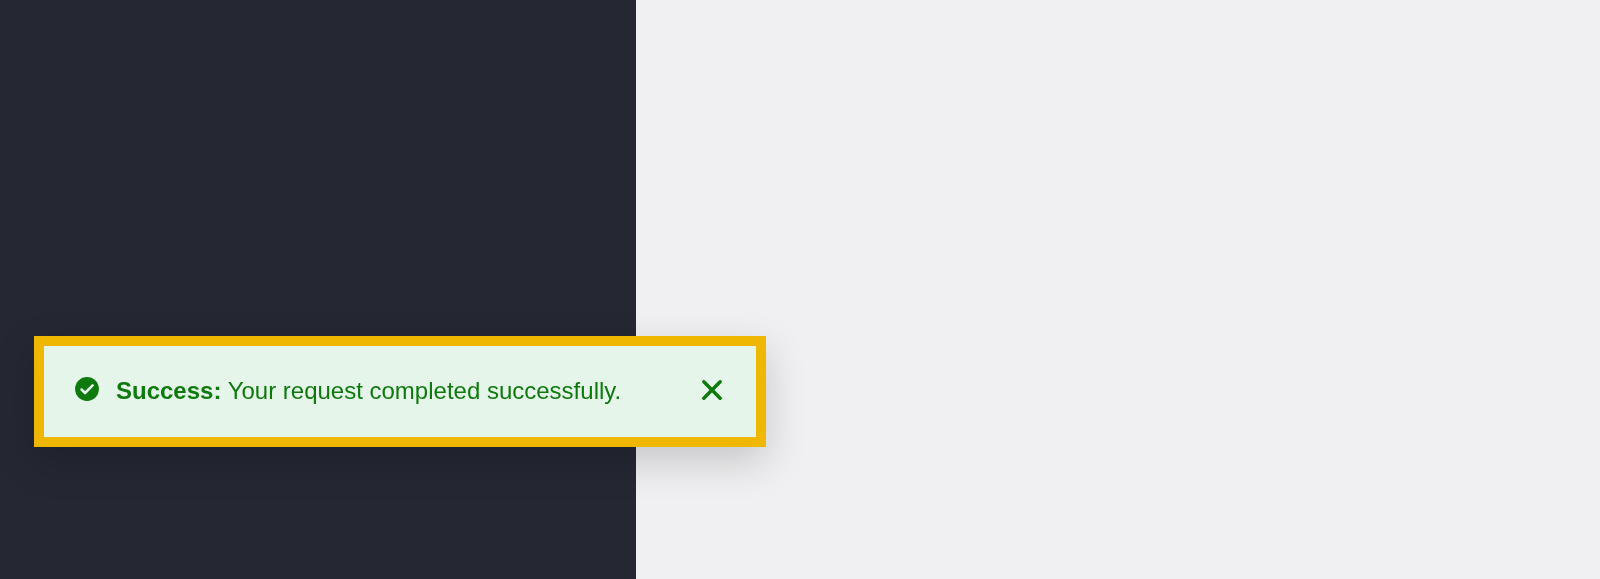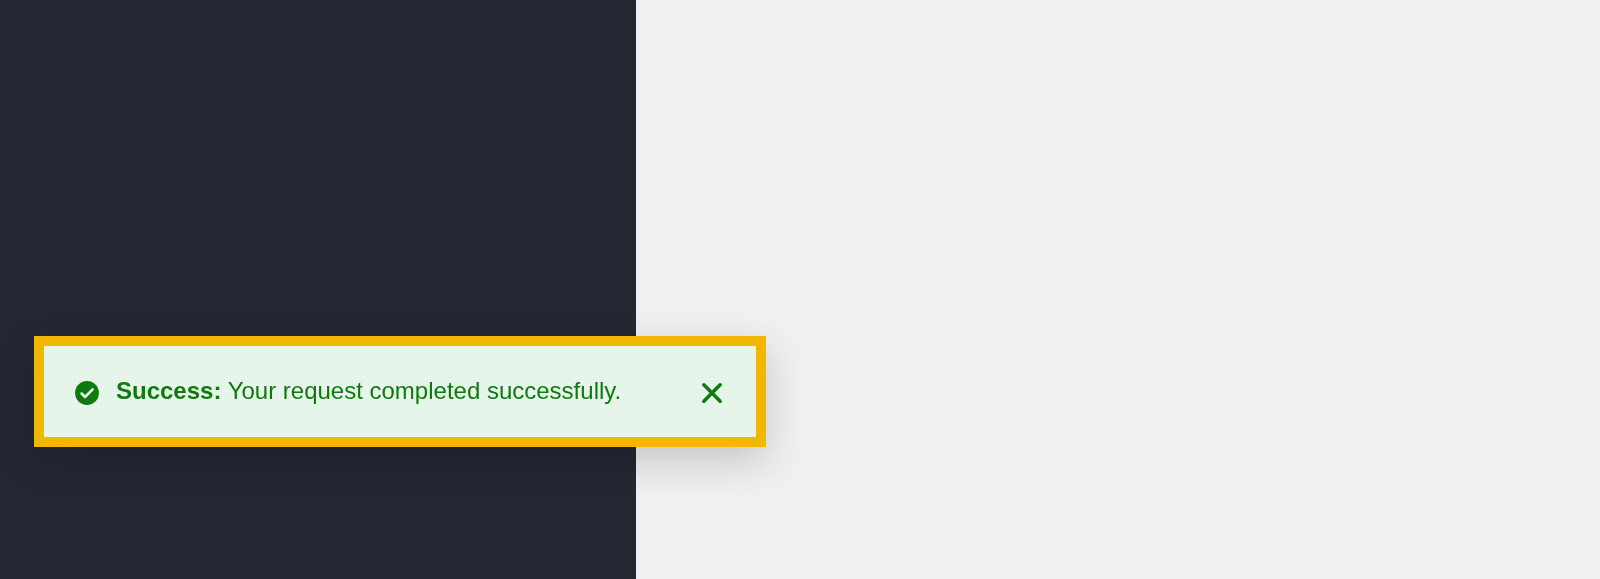--- a/index.html
+++ b/index.html
@@ -27,21 +27,21 @@
     }
     .alert {
       position: absolute;
       left: 34px;
       top: 336px;
       width: 732px;
       background-color: #e5f5e9;
       border: 10px solid #efb700;
       padding: 26px 30px 28px 30px;
       display: flex;
-      align-items: center;
+      align-items: flex-start;
       box-shadow: 0 14px 40px rgba(0,0,0,0.18);
     }
     .alert-icon {
       flex-shrink: 0;
       width: 26px;
       height: 26px;
       margin-right: 16px;
       margin-top: 4px;
     }
     .alert-icon svg {

